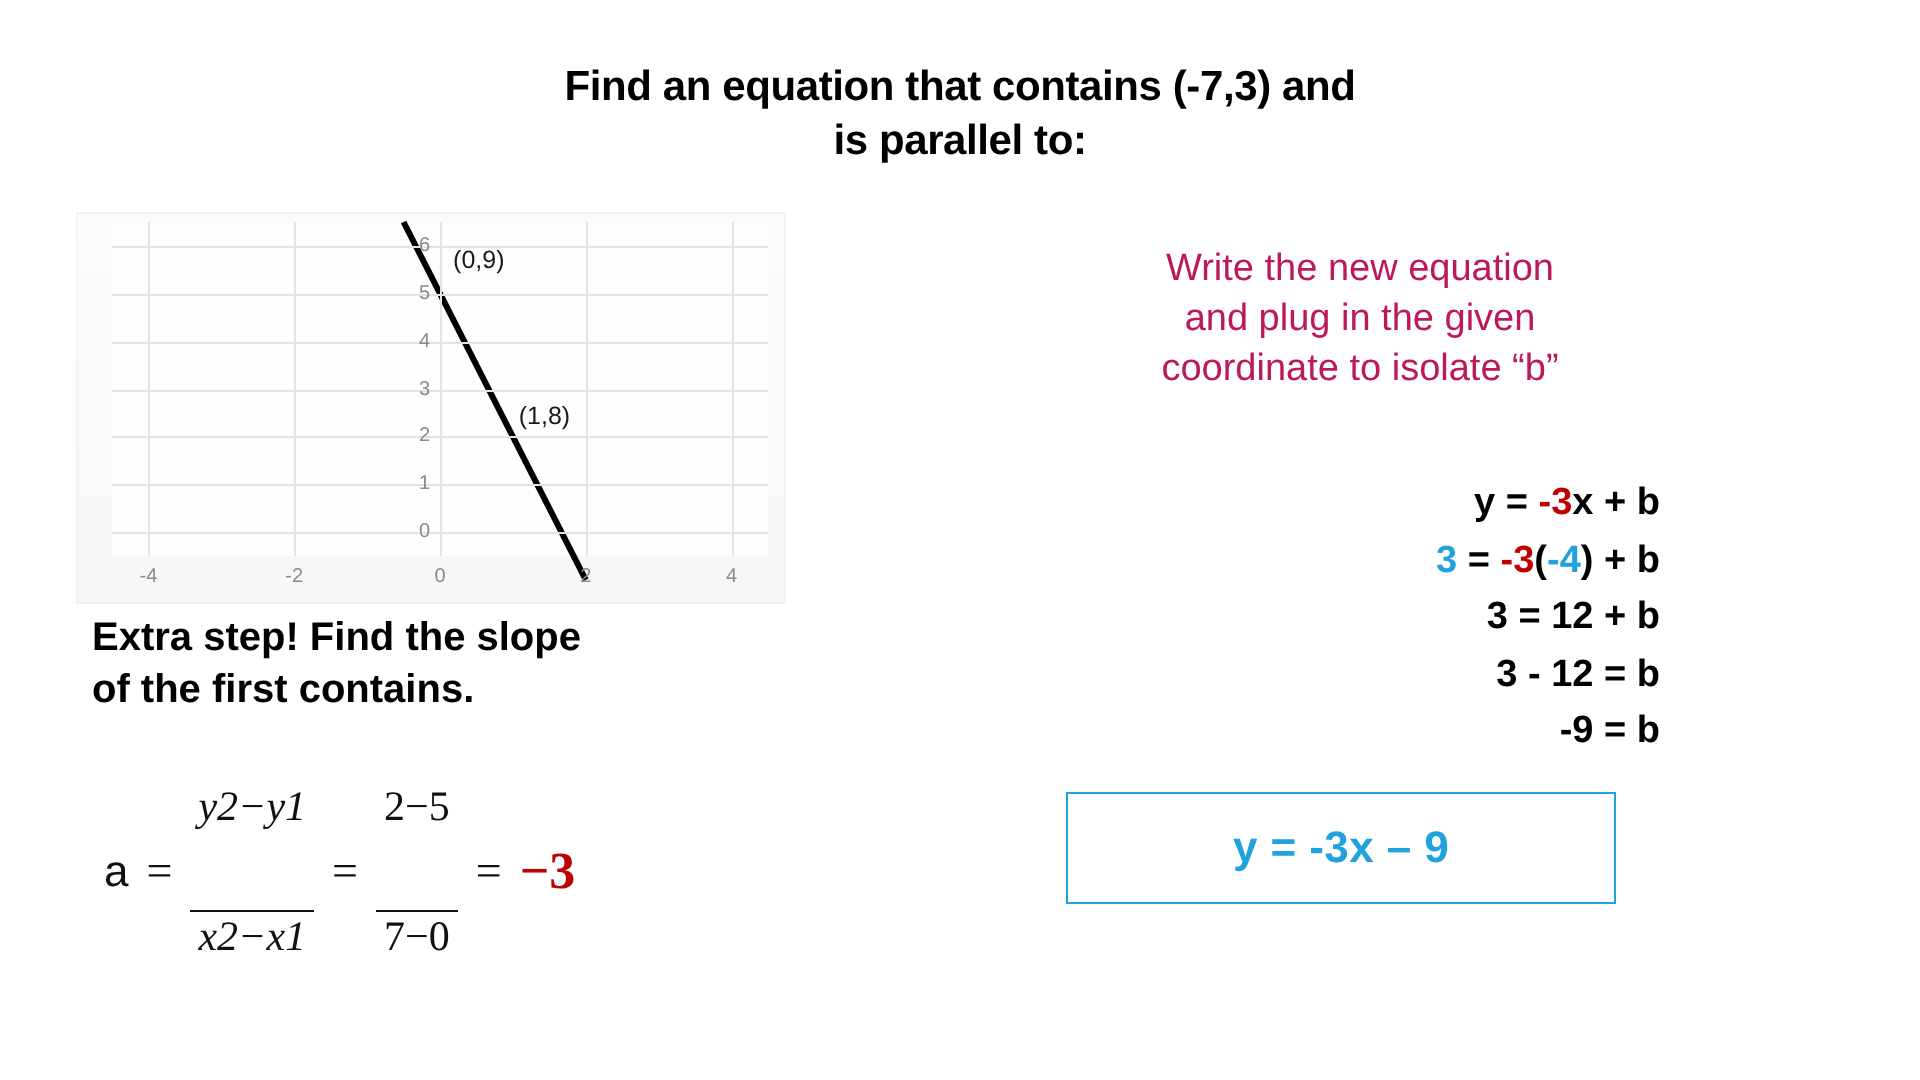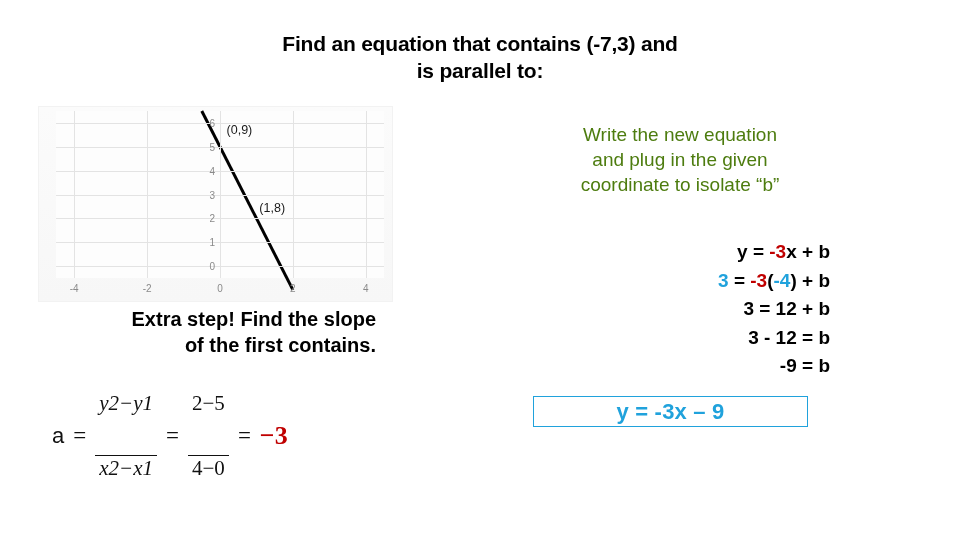--- a/index.html
+++ b/index.html
@@ -108,21 +108,21 @@
   
   .extra-step {
     position: absolute;
     left: 46px;
     top: 306px;
     width: 330px;
     font-weight: bold;
     font-size: 20px;
     line-height: 26px;
     color: #000000;
-    text-align: right;
+    text-align: left;
   }
 
   
   .slope-formula {
     position: absolute;
     left: 52px;
     top: 392px;
     display: flex;
     align-items: center;
     font-size: 23px;
@@ -167,21 +167,21 @@
 
   
   .instruction {
     position: absolute;
     left: 530px;
     top: 122px;
     width: 300px;
     text-align: center;
     font-size: 19px;
     line-height: 25px;
-    color: #4d7c0f;
+    color: #be185d;
   }
 
   .steps {
     position: absolute;
     left: 530px;
     top: 238px;
     width: 300px;
     text-align: right;
     font-weight: bold;
     font-size: 19px;
@@ -189,21 +189,21 @@
     color: #000000;
   }
   .steps .red { color: #C00000; }
   .steps .blue { color: #20A2DC; }
 
   .answer-box {
     position: absolute;
     left: 533px;
     top: 396px;
     width: 275px;
-    height: 31px;
+    height: 56px;
     border: 1.5px solid #20A2DC;
     box-sizing: border-box;
     display: flex;
     align-items: center;
     justify-content: center;
     background: #ffffff;
   }
   .answer-box .answer-text {
     color: #20A2DC;
     font-weight: bold;
@@ -263,21 +263,21 @@
   <div class="slope-formula">
     <span class="var-a">a</span>
     <span class="sym">=</span>
     <span class="frac">
       <span class="num">y2−y1</span>
       <span class="den">x2−x1</span>
     </span>
     <span class="sym">=</span>
     <span class="frac plain">
       <span class="num">2−5</span>
-      <span class="den">4−0</span>
+      <span class="den">7−0</span>
     </span>
     <span class="sym">=</span>
     <span class="slope-result">−3</span>
   </div>
 
   <div class="instruction">
     <div>Write the new equation</div>
     <div>and plug in the given</div>
     <div>coordinate to isolate “b”</div>
   </div>

